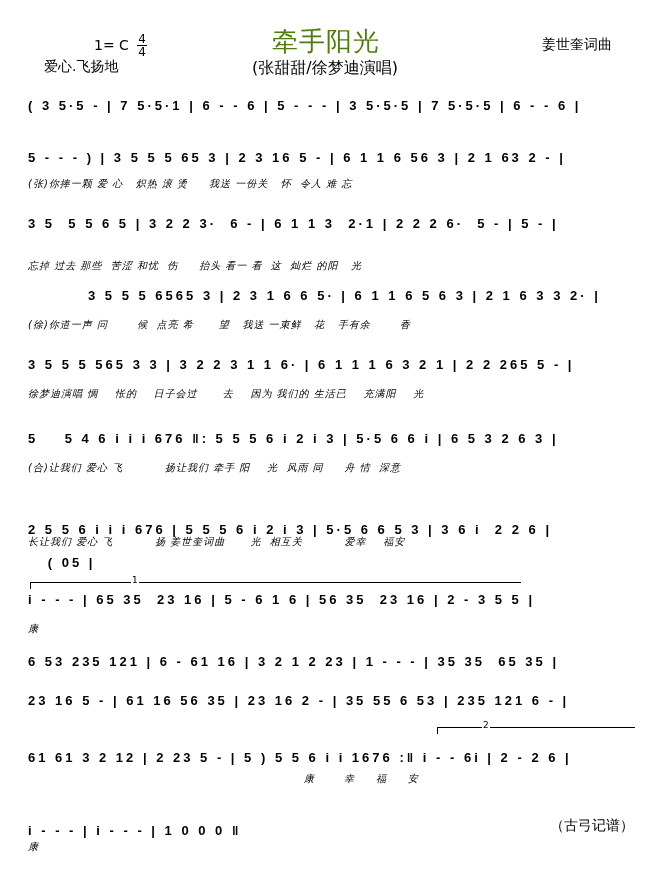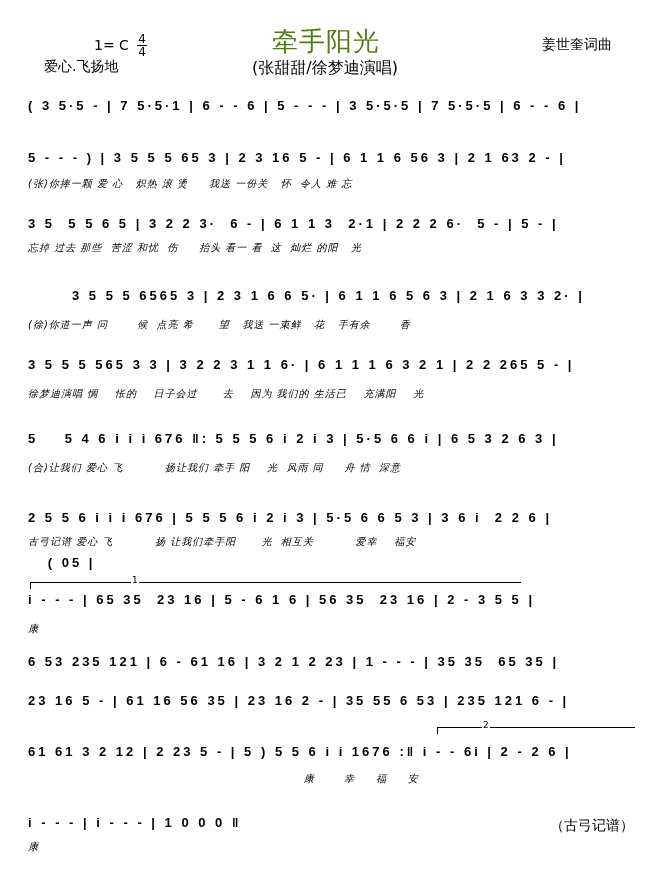--- a/index.html
+++ b/index.html
@@ -38,56 +38,56 @@
 
 <div class="row" style="top:98px">
   <div class="notes" style="top:0">( 3 5·5 - | 7 5·5·1 | 6 - - 6 | 5 - - - | 3 5·5·5 | 7 5·5·5 | 6 - - 6 |</div>
 </div>
 <div class="row" style="top:150px">
   <div class="notes" style="top:0">5 - - - ) | 3 5 5 5 65 3 | 2 3 16 5 - | 6 1 1 6 56 3 | 2 1 63 2 - |</div>
   <div class="lyrics" style="top:27px">(张)你捧一颗 爱 心   炽热 滚 烫     我送 一份关   怀  令人 难 忘</div>
 </div>
 <div class="row" style="top:216px">
   <div class="notes" style="top:0">3 5  5 5 6 5 | 3 2 2 3·  6 - | 6 1 1 3  2·1 | 2 2 2 6·  5 - | 5 - |</div>
-  <div class="lyrics" style="top:25px">忘掉 过去 那些  苦涩 和忧  伤     抬头 看一 看  这  灿烂 的阳   光</div>
+  <div class="lyrics" style="top:43px">忘掉 过去 那些  苦涩 和忧  伤     抬头 看一 看  这  灿烂 的阳   光</div>
 </div>
 <div class="row" style="top:288px">
-  <div class="notes" style="top:0;left:44px">3 5 5 5 6565 3 | 2 3 1 6 6 5· | 6 1 1 6 5 6 3 | 2 1 6 3 3 2· |</div>
+  <div class="notes" style="top:0;left:60px">3 5 5 5 6565 3 | 2 3 1 6 6 5· | 6 1 1 6 5 6 3 | 2 1 6 3 3 2· |</div>
   <div class="lyrics" style="top:30px">(徐)你道一声 问       候  点亮 希      望   我送 一束鲜   花   手有余       香</div>
 </div>
 <div class="row" style="top:357px">
   <div class="notes" style="top:0">3 5 5 5 565 3 3 | 3 2 2 3 1 1 6· | 6 1 1 1 6 3 2 1 | 2 2 265 5 - |</div>
   <div class="lyrics" style="top:30px">徐梦迪演唱 惆    怅的    日子会过      去    因为 我们的 生活已    充满阳    光</div>
 </div>
 <div class="row" style="top:431px">
   <div class="notes" style="top:0">5    5 4 6 i i i 676 ‖: 5 5 5 6 i 2 i 3 | 5·5 6 6 i | 6 5 3 2 6 3 |</div>
   <div class="lyrics" style="top:30px">(合)让我们 爱心 飞          扬让我们 牵手 阳    光  风雨 同     舟 情  深意</div>
 </div>
 <div class="row" style="top:506px">
-  <div class="notes" style="top:4px">2 5 5 6 i i i 676 | 5 5 5 6 i 2 i 3 | 5·5 6 6 5 3 | 3 6 i  2 2 6 |</div>
-  <div class="lyrics" style="top:29px">古弓记谱 爱心 飞          扬 让我们牵手阳      光  相互关          爱幸    福安</div>
+  <div class="notes" style="top:16px">2 5 5 6 i i i 676 | 5 5 5 6 i 2 i 3 | 5·5 6 6 5 3 | 3 6 i  2 2 6 |</div>
+  <div class="lyrics" style="top:29px">长让我们 爱心 飞          扬 姜世奎词曲      光  相互关          爱幸    福安</div>
   <div class="notes" style="top:49px">   ( 05 |</div>
 </div>
 <div class="volta" style="left:30px;top:582px;width:490px">
   <span class="volta-num" style="left:100px">1</span>
 </div>
 <div class="row" style="top:592px">
   <div class="notes" style="top:0">i - - - | 65 35  23 16 | 5 - 6 1 6 | 56 35  23 16 | 2 - 3 5 5 |</div>
   <div class="lyrics" style="top:30px">康</div>
 </div>
 <div class="row" style="top:654px">
   <div class="notes" style="top:0">6 53 235 121 | 6 - 61 16 | 3 2 1 2 23 | 1 - - - | 35 35  65 35 |</div>
 </div>
 <div class="row" style="top:693px">
   <div class="notes" style="top:0">23 16 5 - | 61 16 56 35 | 23 16 2 - | 35 55 6 53 | 235 121 6 - |</div>
 </div>
 <div class="volta" style="left:437px;top:727px;width:197px">
   <span class="volta-num" style="left:44px">2</span>
 </div>
 <div class="row" style="top:742px">
-  <div class="notes" style="top:2px">61 61 3 2 12 | 2 23 5 - | 5 ) 5 5 6 i i 1676 :‖ i - - 6i | 2 - 2 6 |</div>
+  <div class="notes" style="top:8px">61 61 3 2 12 | 2 23 5 - | 5 ) 5 5 6 i i 1676 :‖ i - - 6i | 2 - 2 6 |</div>
   <div class="lyrics" style="top:30px">                                                                  康       幸     福     安</div>
 </div>
 <div class="row" style="top:815px">
-  <div class="notes" style="top:0">i - - - | i - - - | 1 0 0 0 ‖</div>
+  <div class="notes" style="top:8px">i - - - | i - - - | 1 0 0 0 ‖</div>
   <div class="lyrics" style="top:25px">康</div>
 </div>
 <div class="abs footer-note">（古弓记谱）</div>
 
 </body></html>

